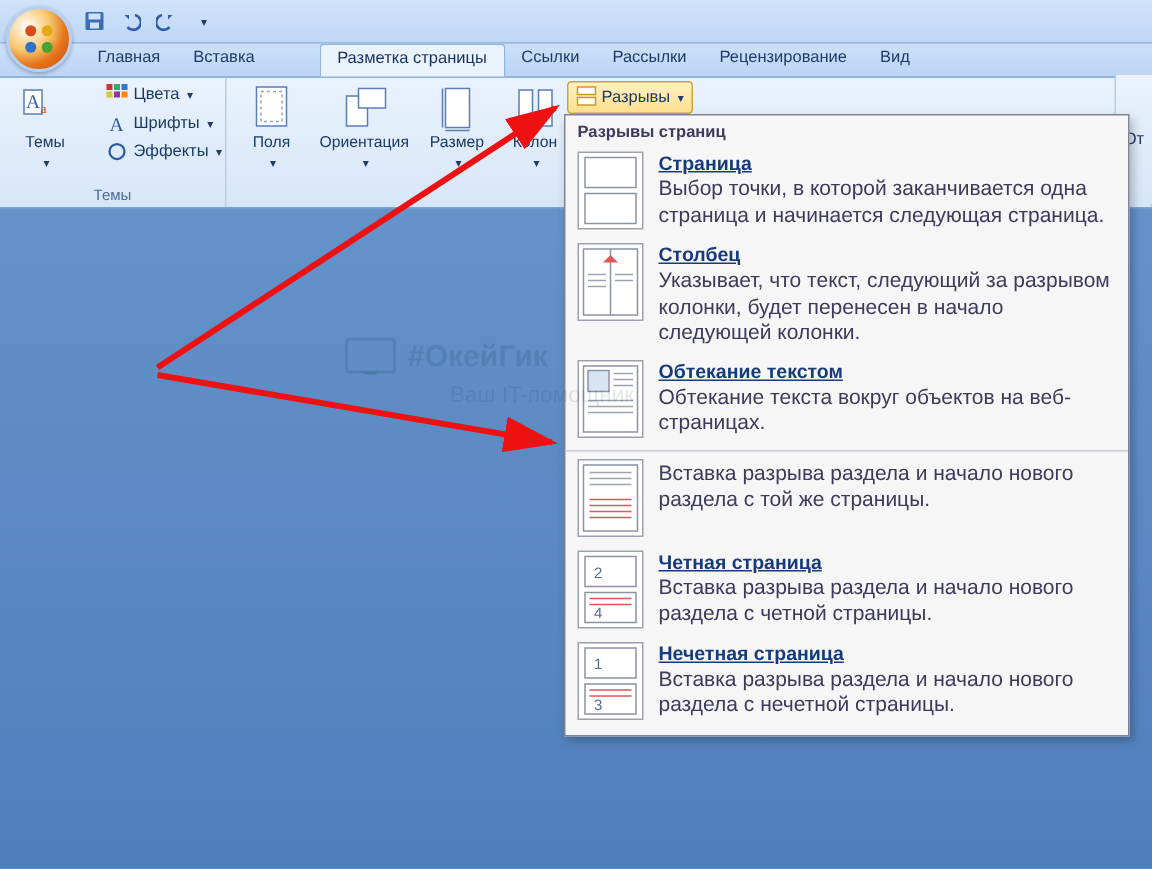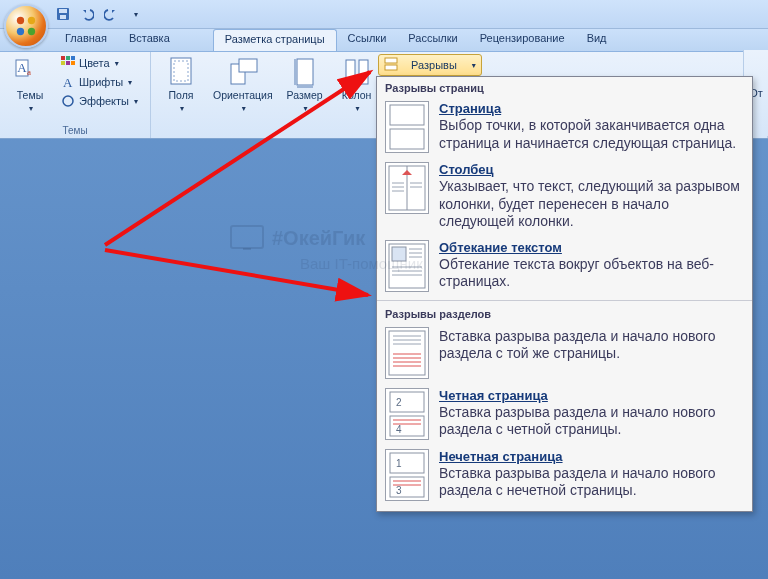--- a/index.html
+++ b/index.html
@@ -24,28 +24,28 @@
   .ribbon{height:86px;background:linear-gradient(#eaf2fc,#d6e6f9);
           border-bottom:1px solid #7fa3cf;display:flex;}
   .group{border-right:1px solid #b7cde8;padding:2px 6px 0;display:flex;flex-direction:column;
          justify-content:space-between;}
   .group-label{font-size:10px;text-align:center;color:#4a6a97;padding:1px 0 2px;}
   .grp-body{display:flex;gap:4px;align-items:flex-start;flex:1;}
   .big-btn{display:flex;flex-direction:column;align-items:center;gap:2px;padding:2px 4px;
            border-radius:3px;min-width:40px;}
   .big-btn .ic{width:32px;height:32px;display:flex;align-items:center;justify-content:center;}
   .big-btn .lbl{font-size:10.5px;text-align:center;line-height:1.1;}
-  .small-row{display:flex;align-items:center;gap:3px;padding:1px 2px;border-radius:2px;}
+  .small-row{display:flex;align-items:center;gap:3px;padding:1px 2px;border-radius:2px;margin-left:10px;}
   .small-row .ic{width:16px;height:16px;}
   .small-row .lbl{font-size:11px;}
   .stack{display:flex;flex-direction:column;gap:1px;}
   .dropdown-arrow{font-size:8px;margin-left:2px;color:#1f3b66;}
   
   .breaks-trigger{position:absolute;left:378px;top:54px;height:20px;
-                  display:flex;align-items:center;padding:0 5px;gap:13px;
+                  display:flex;align-items:center;padding:0 5px;gap:3px;
                   background:linear-gradient(#fff1c4,#ffdf8e);border:1px solid #c7a33a;border-radius:3px;}
   
   .panel{position:absolute;left:376px;top:76px;width:375px;
          background:#f6f6f6;border:1px solid #808493;box-shadow:2px 3px 6px rgba(0,0,0,.25);
          padding-bottom:4px;}
   .panel-section-hdr{font-weight:bold;color:#3b3b5c;padding:5px 8px 4px;}
   .panel-item{display:flex;gap:10px;padding:3px 8px 6px 8px;}
   .thumb{width:42px;height:50px;flex:0 0 42px;border:1px solid #9aa0ad;background:#fff;
          display:flex;align-items:center;justify-content:center;}
   .thumb svg{width:42px;height:50px;}
@@ -274,21 +274,20 @@
             </g>
           </svg>
         </div>
       <div class="p-text">
         <div class="p-title">Обтекание текстом</div>
         <div class="p-desc">Обтекание текста вокруг объектов на веб-страницах.</div>
       </div>
     </div>
 
     <div class="panel-divider"></div>
-    <div class="panel-section-hdr">Разрывы разделов</div>
 
 
     <div class="panel-item">
       <div class="thumb">
           <svg>
             <rect x="3" y="3" width="36" height="44" fill="#fff" stroke="#8a93a4"></rect>
             <g stroke="#9aa4b4">
               <line x1="7" y1="8" x2="35" y2="8"></line>
               <line x1="7" y1="12" x2="35" y2="12"></line>
               <line x1="7" y1="16" x2="35" y2="16"></line>

